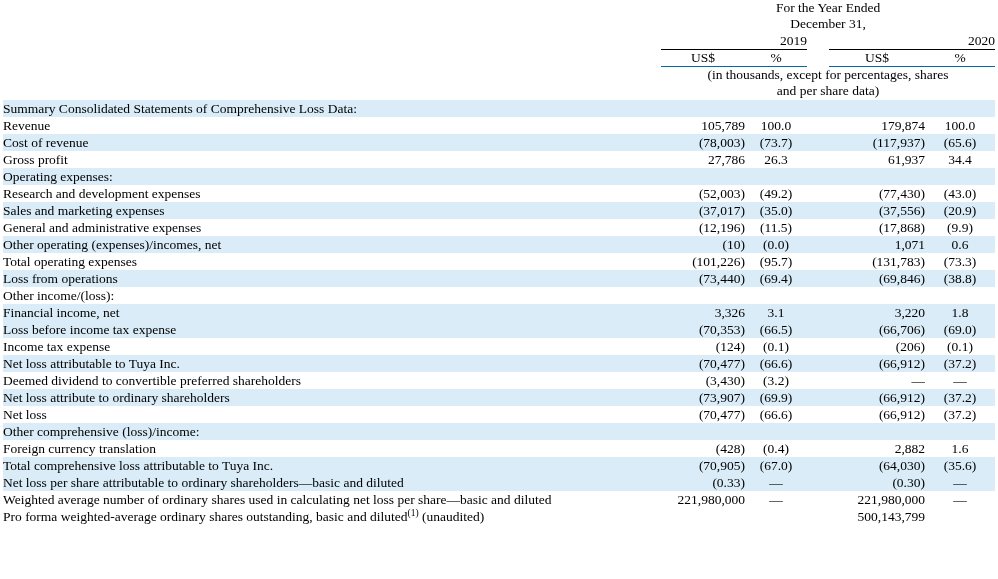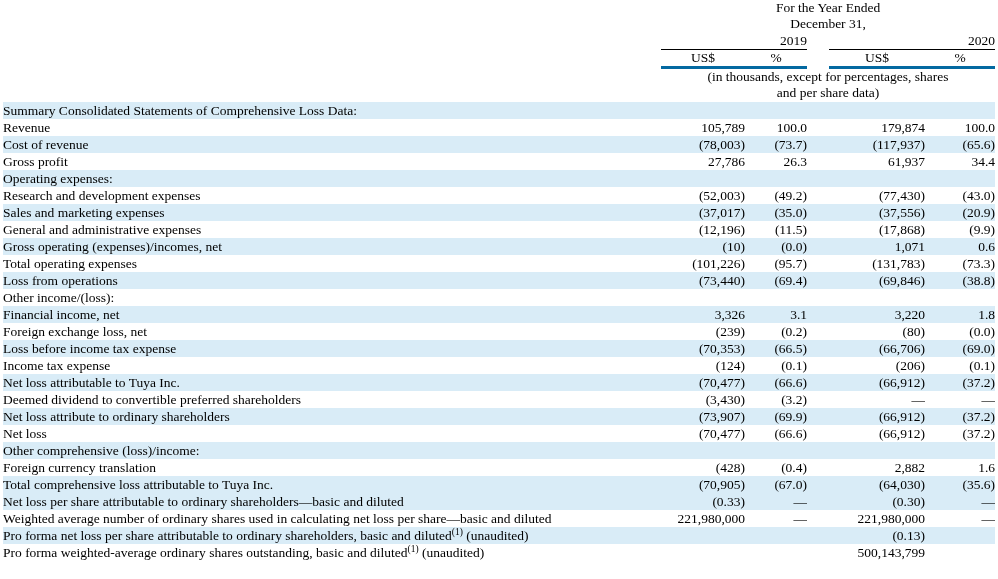--- a/index.html
+++ b/index.html
@@ -52,42 +52,42 @@
   }
   .year-hd {
     text-align: right;
     font-weight: bold;
     border-bottom: 1px solid #000;
     padding-bottom: 1px;
   }
   .sub-hd {
     text-align: center;
     font-weight: bold;
-    border-bottom: 3px solid #0369a1;
+    border-bottom: 1px solid #0369a1;
     padding-bottom: 1px;
   }
   .units {
     text-align: center;
     font-weight: bold;
     line-height: 1.22;
     padding-top: 2px;
     padding-bottom: 4px;
     margin-top: 40px;
   }
   tr.data td {
     height: 17px;
     line-height: 17px;
     font-size: 13.5px;
     white-space: nowrap;
     overflow: hidden;
   }
   tr.shade td { background: #d9ecf7; }
   td.lbl { padding-left: 3px; }
   td.num { text-align: right; padding-right: 7px; }
-  td.pct { text-align: right; padding-right: 7px; }
+  td.pct { text-align: center; padding-right: 7px; }
   .sup { font-size: 9.5px; vertical-align: super; line-height: 0; }
 </style>
 </head>
 <body>
 
 <div class="sheet">
   <table class="fin">
     <colgroup>
       <col class="c-label">
       <col class="c-v1">
@@ -185,21 +185,21 @@
         </tr>
         <tr class="data">
           <td class="lbl">General and administrative expenses</td>
           <td class="num">(12,196)</td>
           <td class="pct">(11.5)</td>
           <td></td>
           <td class="num">(17,868)</td>
           <td class="pct">(9.9)</td>
         </tr>
         <tr class="data shade">
-          <td class="lbl">Gross operating (expenses)/incomes, net</td>
+          <td class="lbl">Other operating (expenses)/incomes, net</td>
           <td class="num">(10)</td>
           <td class="pct">(0.0)</td>
           <td></td>
           <td class="num">1,071</td>
           <td class="pct">0.6</td>
         </tr>
         <tr class="data">
           <td class="lbl bold">Total operating expenses</td>
           <td class="num bold">(101,226)</td>
           <td class="pct bold">(95.7)</td>
@@ -224,28 +224,20 @@
           <td class="pct bold"></td>
         </tr>
         <tr class="data shade">
           <td class="lbl">Financial income, net</td>
           <td class="num">3,326</td>
           <td class="pct">3.1</td>
           <td></td>
           <td class="num">3,220</td>
           <td class="pct">1.8</td>
         </tr>
-        <tr class="data">
-          <td class="lbl">Foreign exchange loss, net</td>
-          <td class="num">(239)</td>
-          <td class="pct">(0.2)</td>
-          <td></td>
-          <td class="num">(80)</td>
-          <td class="pct">(0.0)</td>
-        </tr>
         <tr class="data shade">
           <td class="lbl bold">Loss before income tax expense</td>
           <td class="num bold">(70,353)</td>
           <td class="pct bold">(66.5)</td>
           <td></td>
           <td class="num bold">(66,706)</td>
           <td class="pct bold">(69.0)</td>
         </tr>
         <tr class="data">
           <td class="lbl">Income tax expense</td>
@@ -319,28 +311,20 @@
           <td class="num">(0.30)</td>
           <td class="pct">—</td>
         </tr>
         <tr class="data">
           <td class="lbl">Weighted average number of ordinary shares used in calculating net loss per share—basic and diluted</td>
           <td class="num">221,980,000</td>
           <td class="pct">—</td>
           <td></td>
           <td class="num">221,980,000</td>
           <td class="pct">—</td>
-        </tr>
-        <tr class="data shade">
-          <td class="lbl">Pro forma net loss per share attributable to ordinary shareholders, basic and diluted<span class="sup">(1)</span> (unaudited)</td>
-          <td class="num"></td>
-          <td class="pct"></td>
-          <td></td>
-          <td class="num">(0.13)</td>
-          <td class="pct"></td>
         </tr>
         <tr class="data">
           <td class="lbl">Pro forma weighted-average ordinary shares outstanding, basic and diluted<span class="sup">(1)</span> (unaudited)</td>
           <td class="num"></td>
           <td class="pct"></td>
           <td></td>
           <td class="num">500,143,799</td>
           <td class="pct"></td>
         </tr>
       </tbody>

